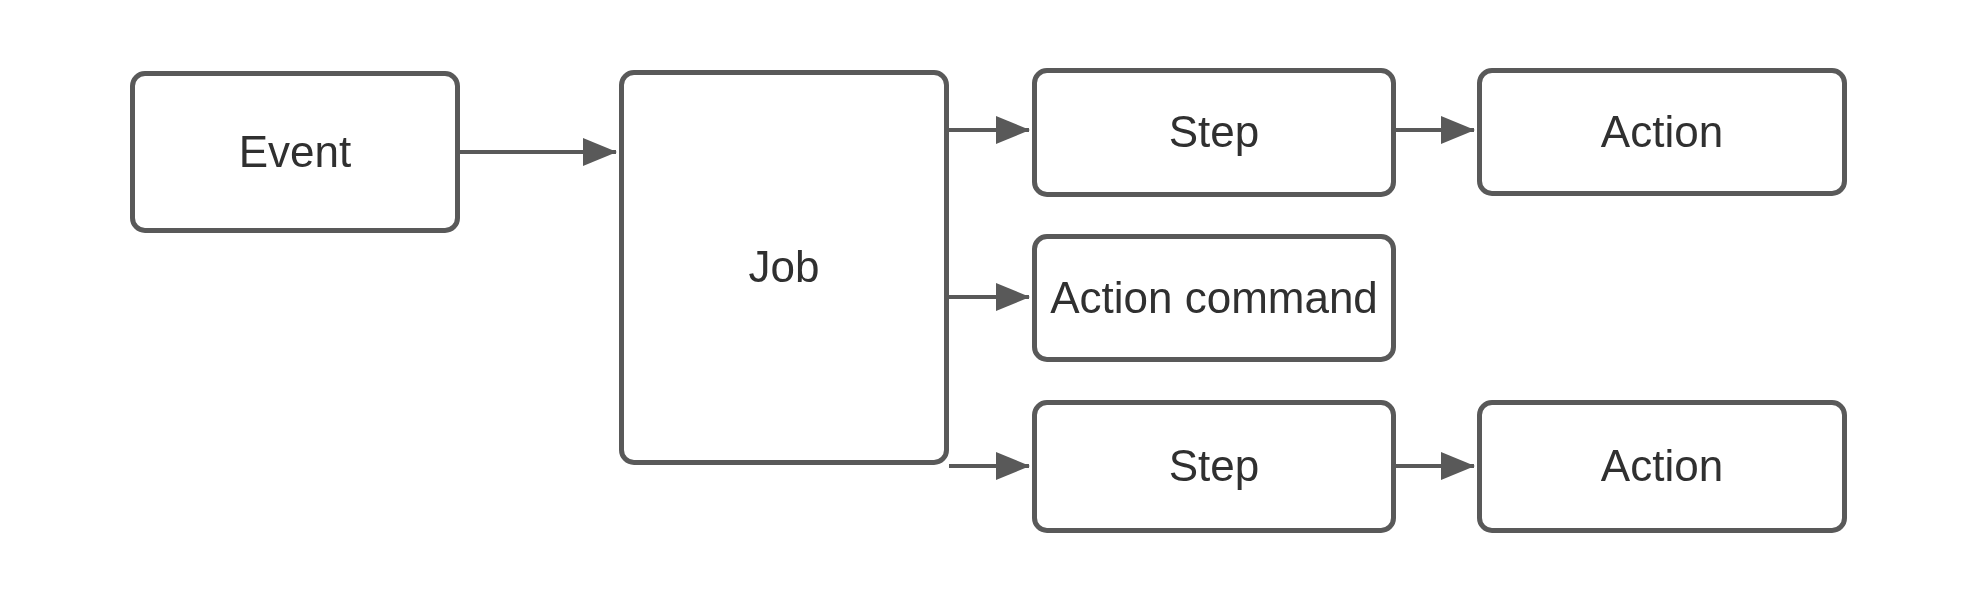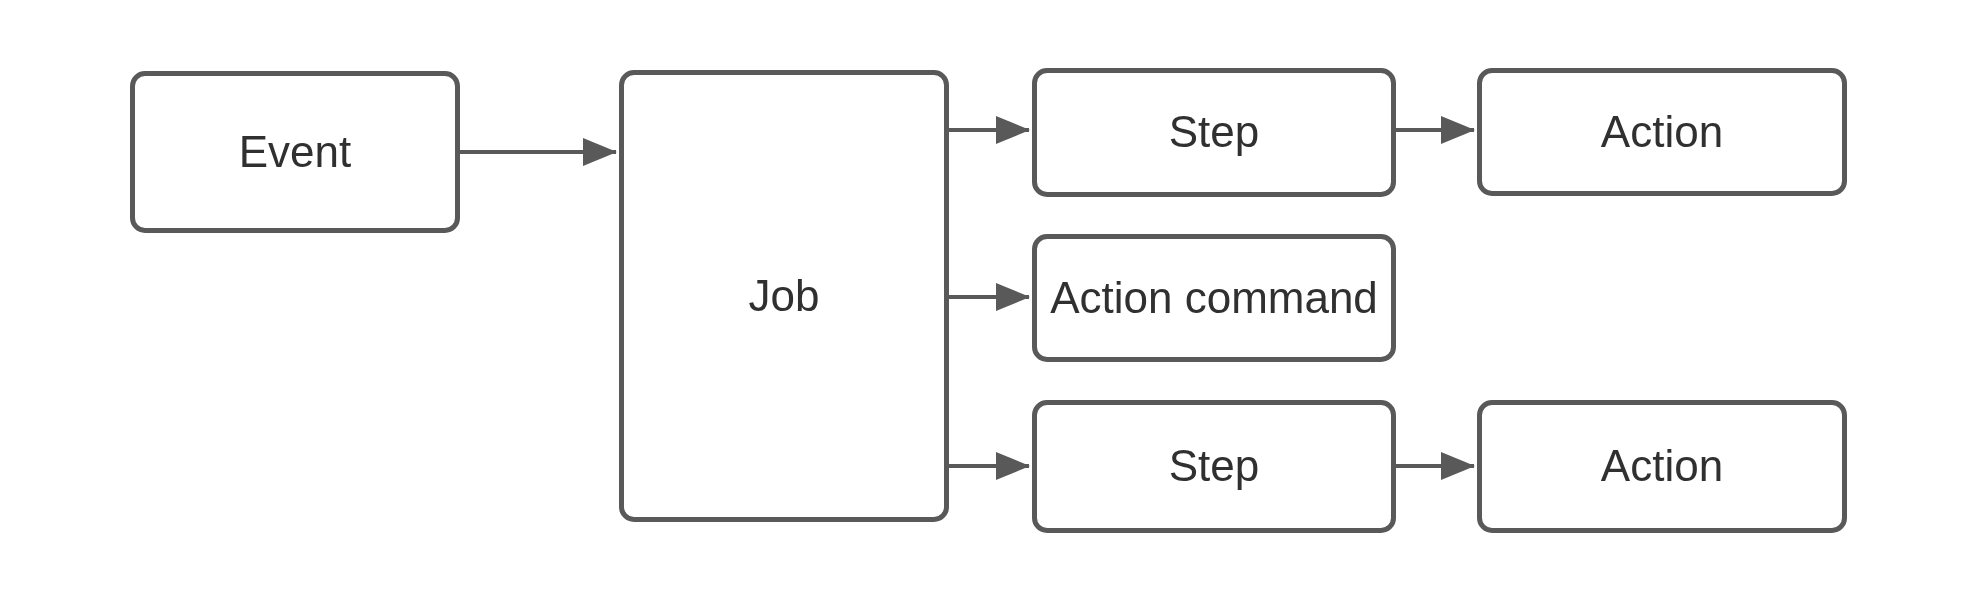--- a/index.html
+++ b/index.html
@@ -31,21 +31,21 @@
     border-radius: 15px;
     display: flex;
     align-items: center;
     justify-content: center;
     color: #303030;
     font-size: 44px;
     line-height: 1.2;
     white-space: nowrap;
   }
   .node-event        { left: 130px;  top: 71px;  width: 330px; height: 162px; }
-  .node-job          { left: 619px;  top: 70px;  width: 330px; height: 452px; }
+  .node-job          { left: 619px;  top: 70px;  width: 330px; height: 395px; }
   .node-step-top     { left: 1032px; top: 68px;  width: 364px; height: 129px; }
   .node-action-top   { left: 1477px; top: 68px;  width: 370px; height: 128px; }
   .node-shell        { left: 1032px; top: 234px; width: 364px; height: 128px; }
   .node-step-bottom  { left: 1032px; top: 400px; width: 364px; height: 133px; }
   .node-action-bottom{ left: 1477px; top: 400px; width: 370px; height: 133px; }
 </style>
 </head>
 <body>
 
 <div id="canvas">

